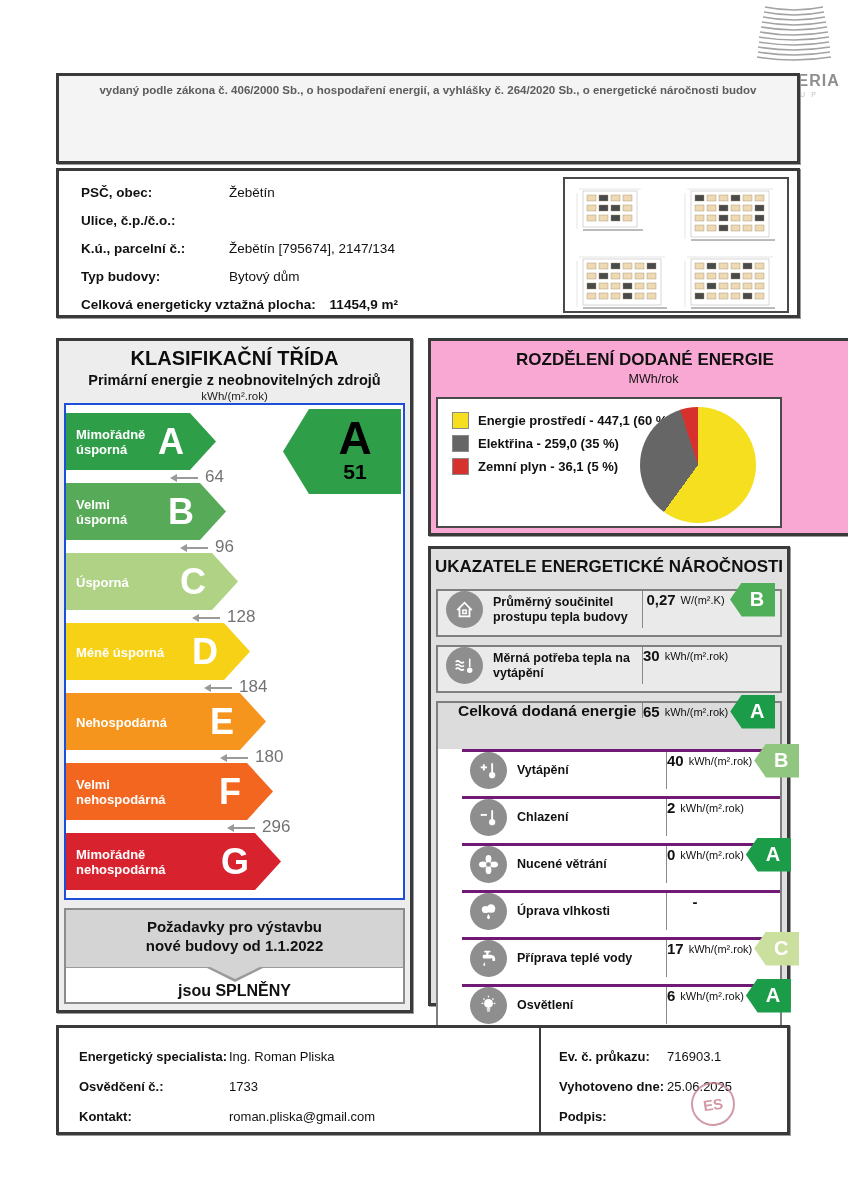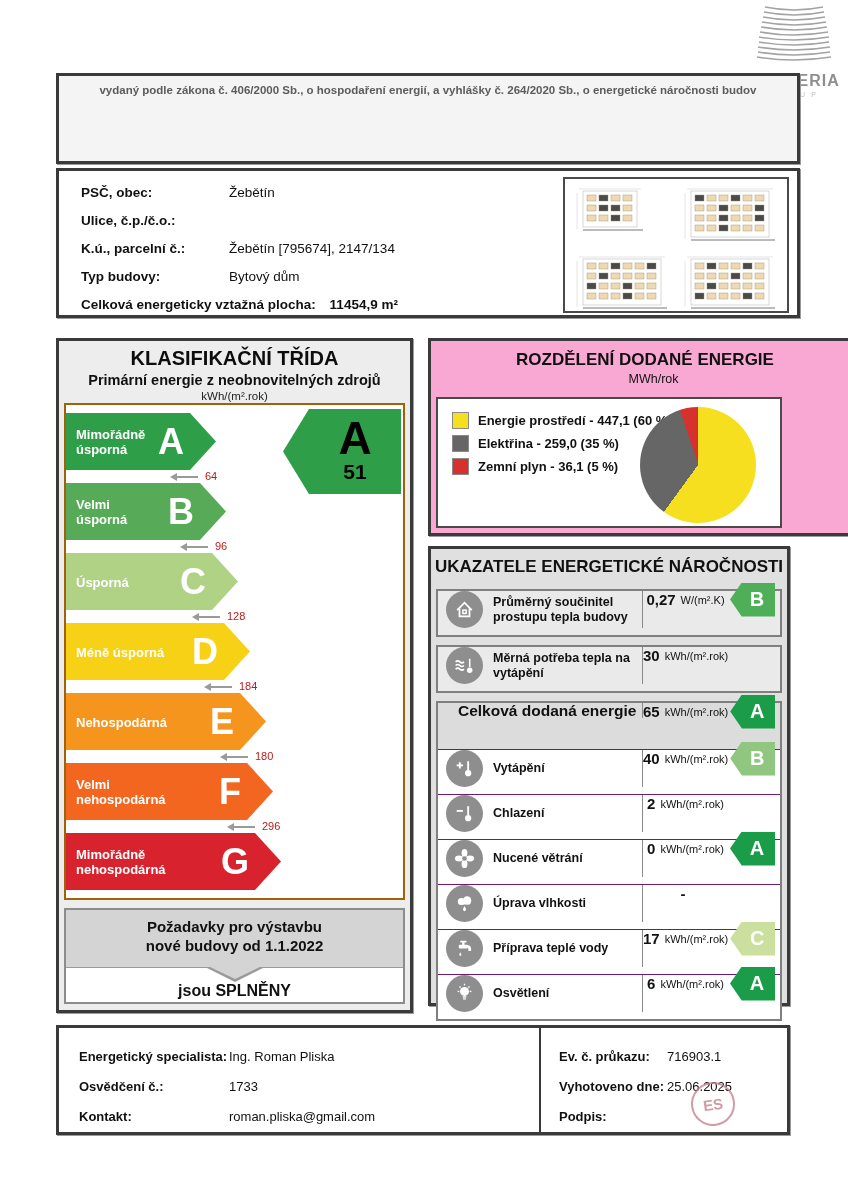--- a/index.html
+++ b/index.html
@@ -27,26 +27,26 @@
   .area-val{font-weight:bold;margin-left:10px;}
   .thumbs{position:absolute;right:8px;top:6px;width:226px;height:136px;border:2px solid #4a4a4a;background:#fff;
           display:grid;grid-template-columns:1fr 1fr;gap:2px;padding:4px;box-sizing:border-box;}
   .thumb{position:relative;}
 
   
   .left-panel{left:56px;top:338px;width:357px;height:675px;background:#ededed;text-align:center;}
   .p-title{font-size:20px;font-weight:bold;margin-top:6px;color:#0d0d0d;}
   .p-sub{font-size:14.5px;font-weight:bold;margin-top:2px;}
   .p-unit{font-size:11.5px;margin-top:2px;color:#222;}
-  .chart-box{position:absolute;left:5px;top:62px;width:341px;height:497px;background:#fff;border:2px solid #a16207;
+  .chart-box{position:absolute;left:5px;top:62px;width:341px;height:497px;background:#fff;border:2px solid #1d4ed8;
              box-sizing:border-box;text-align:left;padding:8px 0 0 0;}
   .cls-arrow{position:relative;height:57px;color:#fff;}
   .cls-label{position:absolute;left:10px;top:50%;transform:translateY(-50%);font-size:13px;font-weight:bold;line-height:15px;}
   .cls-letter{position:absolute;right:32px;top:50%;transform:translateY(-50%);font-size:36px;font-weight:bold;}
-  .thr{height:13px;line-height:13px;font-size:11px;color:#b91c1c;}
+  .thr{height:13px;line-height:13px;font-size:17px;color:#737373;}
   .thr-line{display:inline-block;width:26px;height:2px;background:#9a9a9a;vertical-align:middle;position:relative;margin-right:7px;}
   .thr-line::before{content:'';position:absolute;left:-2px;top:-3px;width:0;height:0;
                     border-top:4px solid transparent;border-bottom:4px solid transparent;border-right:7px solid #9a9a9a;}
   .rating-arrow{position:absolute;top:4px;right:2px;width:118px;height:85px;background:#2f9e49;
                 clip-path:polygon(22% 0,100% 0,100% 100%,22% 100%,0 50%);text-align:center;color:#000;}
   .rating-letter{font-size:46px;font-weight:bold;line-height:46px;margin:6px 0 0 26px;}
   .rating-value{font-size:21px;font-weight:bold;line-height:21px;margin-left:26px;}
   .req-box{position:absolute;left:5px;top:567px;width:341px;height:96px;border:2px solid #8c8c8c;background:#fff;box-sizing:border-box;}
   .req-top{position:relative;background:#d4d4d4;border-bottom:1px solid #9a9a9a;height:50px;
            font-size:15px;font-weight:bold;padding-top:7px;line-height:19px;}
@@ -67,21 +67,21 @@
   .lg-txt{font-size:13px;font-weight:bold;white-space:nowrap;}
   .pie{position:absolute;right:24px;top:8px;width:116px;height:116px;border-radius:50%;}
 
   
   .ind-panel{left:428px;top:546px;width:362px;height:460px;background:#e0e0e0;}
   .ind-title{font-size:17px;font-weight:bold;text-align:center;margin-top:8px;}
   .ind-rows{position:absolute;left:5px;top:40px;width:346px;}
   .ind-card{border:2px solid #7f7f7f;background:#eaeaea;margin-bottom:8px;}
   .ind-table{border:2px solid #7f7f7f;background:#fff;}
   .ind-row{display:flex;align-items:flex-start;height:44px;}
-  .ind-row + .ind-row{border-top:1px solid #701a75;}
+  .ind-row + .ind-row{border-top:3px solid #701a75;margin-left:24px;}
   .ind-row.head{background:#dcdcdc;height:46px;}
   .ind-left{width:205px;border-right:1px solid #8a8a8a;display:flex;align-items:center;box-sizing:border-box;padding-left:8px;flex:none;}
   .ind-icon{width:37px;height:37px;border-radius:50%;background:#8e8e8e;flex:none;margin-right:10px;
             display:flex;align-items:center;justify-content:center;}
   .ind-label{font-size:12.5px;font-weight:bold;line-height:15px;}
   .ind-label.big{font-size:15.5px;padding-left:12px;}
   .ind-right{position:relative;flex:1;display:flex;align-items:center;justify-content:center;padding-right:52px;}
   .ind-val{font-size:15px;font-weight:bold;margin-right:5px;}
   .ind-unit{font-size:11px;}
   .badge{position:absolute;right:5px;top:50%;transform:translateY(-50%);width:45px;height:34px;

